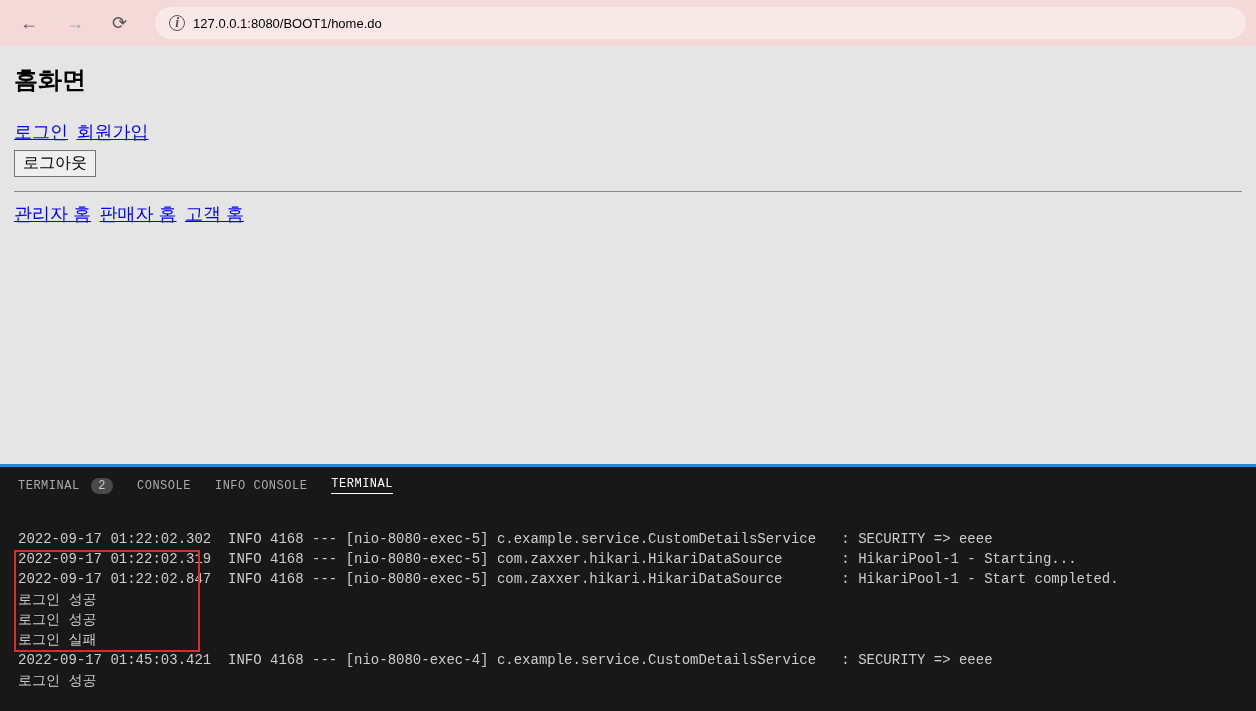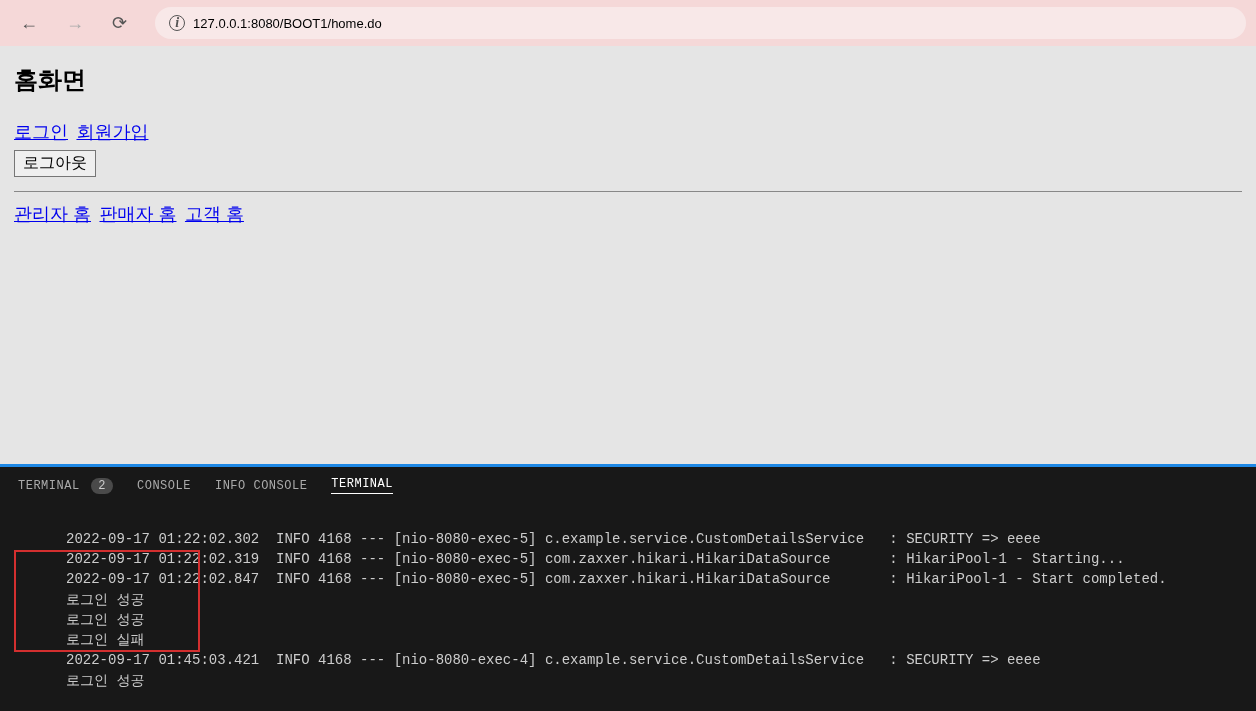--- a/index.html
+++ b/index.html
@@ -20,21 +20,21 @@
     .page-link { color: #0000ee; text-decoration: underline; font-size: 18px; margin-right: 4px; }
     .logout-btn { background: #efefef; border: 1px solid #767676; padding: 2px 8px; font-size: 16px; cursor: pointer; }
     .divider { border: none; border-top: 1px solid #888; margin: 14px 0 10px 0; }
     
     
     .terminal-panel { background: #181818; color: #ccc; font-family: 'Consolas', 'Courier New', monospace; font-size: 14px; border-top: 3px solid #1e88e5; }
     .terminal-tabs { display: flex; align-items: center; gap: 24px; padding: 10px 18px 8px 18px; font-size: 12px; }
     .term-tab { color: #aaa; cursor: pointer; letter-spacing: 0.5px; }
     .term-tab.active { color: #fff; border-bottom: 1px solid #fff; padding-bottom: 2px; }
     .badge { background: #4a4a4a; color: #ccc; border-radius: 10px; padding: 1px 7px; font-size: 12px; margin-left: 4px; }
-    .terminal-body { padding: 6px 18px 20px 18px; line-height: 1.45; white-space: pre; margin-left: 48px; }
+    .terminal-body { padding: 6px 18px 20px 18px; line-height: 1.45; white-space: pre; }
     .highlight-box { border: 2px solid #d32f2f; position: absolute; }
     .terminal-wrapper { position: relative; }
   </style>
 </head>
 <body>
 
 <div class="browser-bar">
   <button class="nav-btn">
     <span>←</span>
   </button>

